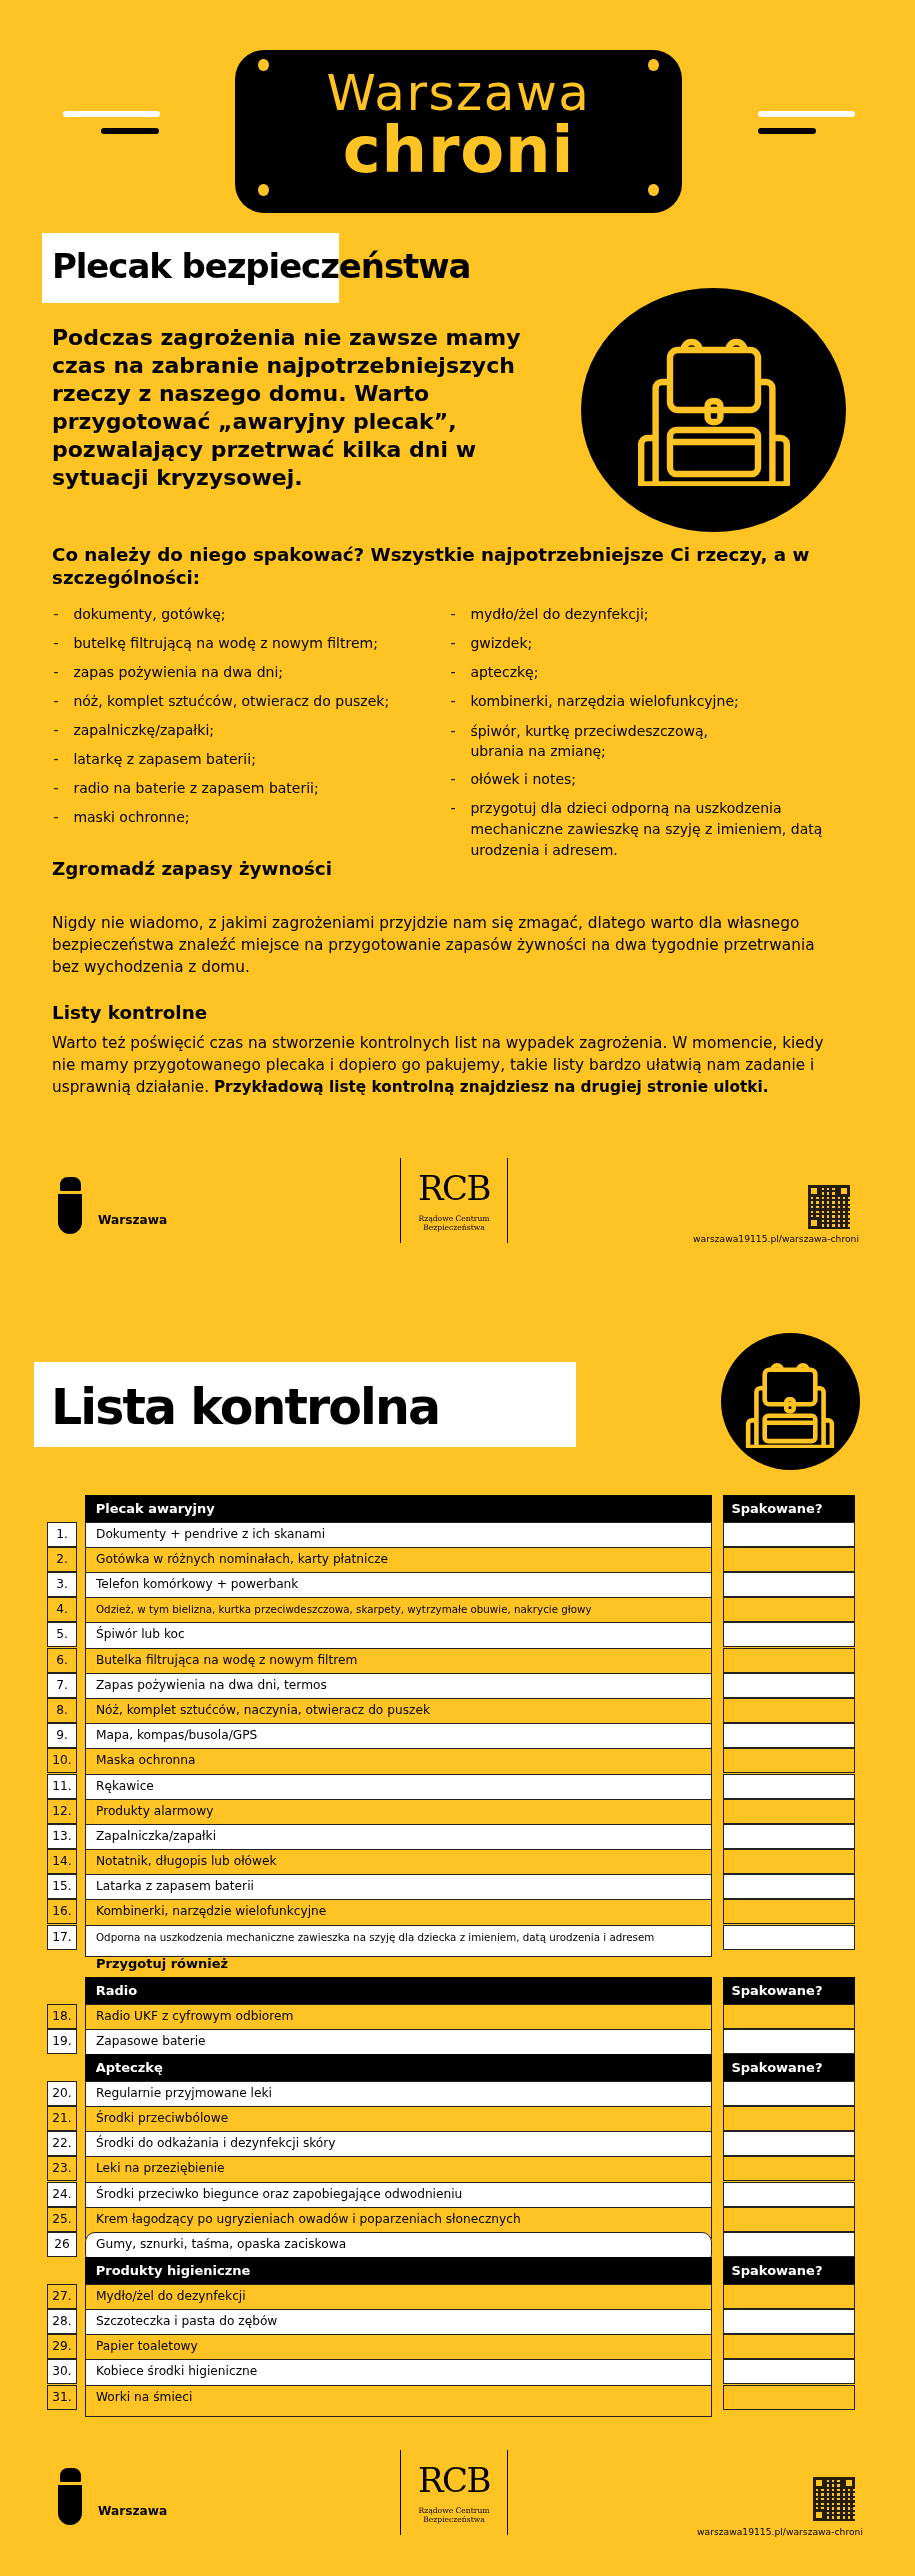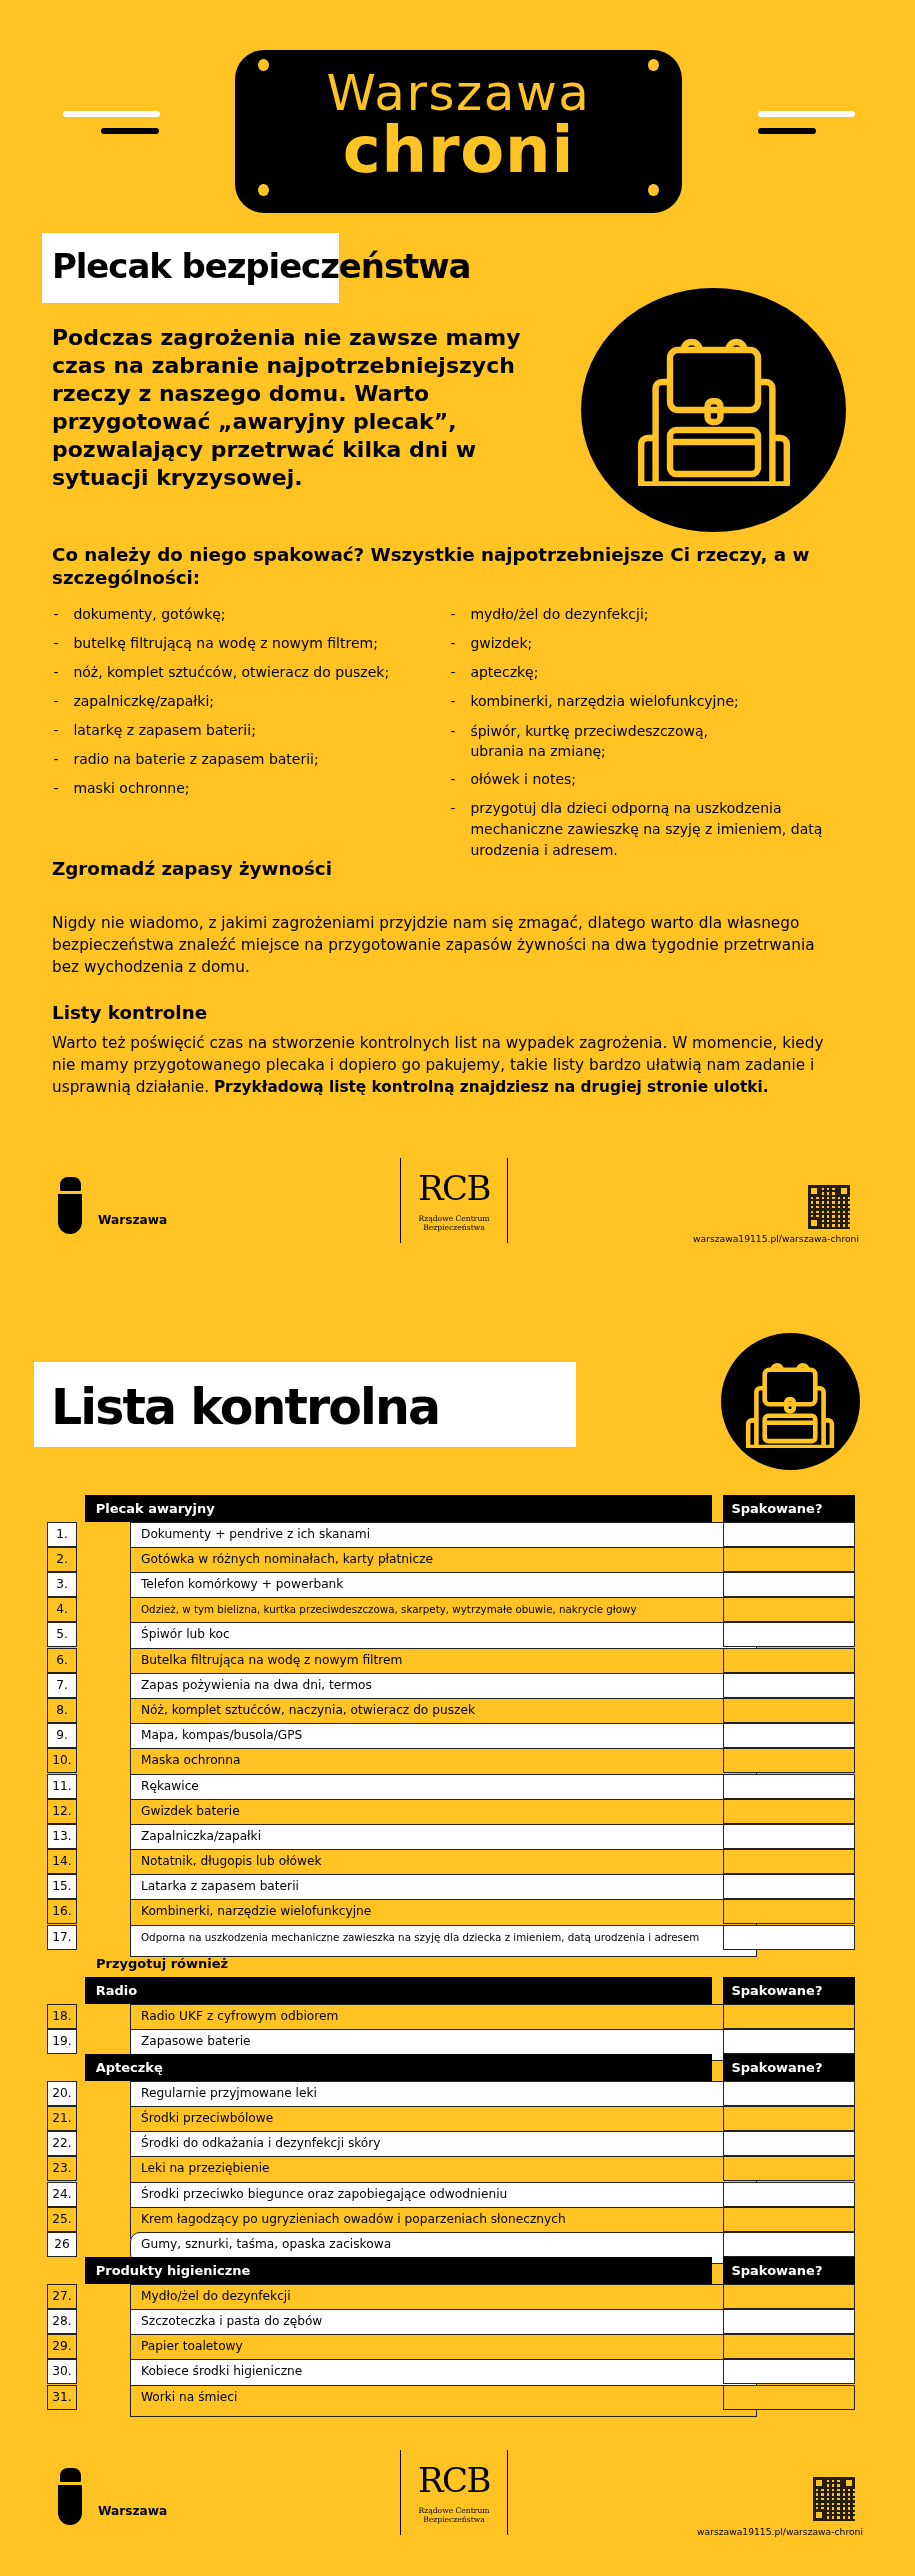--- a/index.html
+++ b/index.html
@@ -35,21 +35,21 @@
   .crest-crown { position: absolute; width: 21.4px; height: 13.7px; border-radius: 7.6px 7.6px 1.5px 1.5px; background: #000; }
   .crest-shield { position: absolute; width: 24.4px; height: 40px; background: #000; border-radius: 0 0 12.2px 12.2px; }
   .rcb-box { position: absolute; border-left: 1.5px solid #000; border-right: 1.5px solid #000; text-align: center; font-family: "DejaVu Serif", serif; }
   .qr { position: absolute; background:
       repeating-linear-gradient(90deg, #000 0 3.1px, transparent 3.1px 5.3px),
       repeating-linear-gradient(0deg, #000 0 2.3px, transparent 2.3px 4.6px);
       opacity: .85; }
   .qr .f { position: absolute; width: 12.2px; height: 12.2px; border: 3.1px solid #000; background: #FFC423; }
   .url { position: absolute; font-size: 9.2px; white-space: nowrap; }
   .num { position: absolute; left: 47px; width: 30px; height: 25px; border: 1.5px solid #222; text-align: center; line-height: 22px; }
-  .item { position: absolute; left: 85px; width: 627px; height: 32px; border: 1.5px solid #222; border-left-width: 1.5px; padding-left: 10px; line-height: 22px; white-space: nowrap; overflow: hidden; margin-left: 45px; }
+  .item { position: absolute; left: 85px; width: 627px; height: 32px; border: 1.5px solid #222; border-left-width: 1.5px; padding-left: 10px; line-height: 22px; white-space: nowrap; overflow: hidden; }
   .chk { position: absolute; left: 723px; width: 132px; height: 25px; border: 1.5px solid #222; }
   .white { background: #fff; }
   .yellow { background: #FFC423; }
   .hdr-item { position: absolute; left: 85px; width: 627px; height: 27px; background: #000; color: #fff; font-weight: bold; font-size: 13px; padding-left: 10.7px; line-height: 27px; }
   .hdr-chk { position: absolute; left: 723px; width: 132px; height: 27px; background: #000; color: #fff; font-weight: bold; font-size: 13px; padding-left: 8.4px; line-height: 27px; }
   .sub-label { position: absolute; left: 96px; font-weight: bold; font-size: 13px; }
 </style>
 </head>
 <body>
 
@@ -85,20 +85,21 @@
   </svg>
 </div>
 
 <div class="abs intro">Podczas zagrożenia nie zawsze mamy czas na zabranie najpotrzebniejszych rzeczy z naszego domu. Warto przygotować „awaryjny plecak”, pozwalający przetrwać kilka dni w sytuacji kryzysowej.</div>
 
 <div class="abs subq">Co należy do niego spakować? Wszystkie najpotrzebniejsze Ci rzeczy, a w szczególności:</div>
 
 <ul class="abs bullets" style="left:52px;top:600px;width:397px;">
   <li>dokumenty, gotówkę;</li>
   <li>butelkę filtrującą na wodę z nowym filtrem;</li>
+  <li>zapas pożywienia na dwa dni;</li>
   <li>nóż, komplet sztućców, otwieracz do puszek;</li>
   <li>zapalniczkę/zapałki;</li>
   <li>latarkę z zapasem baterii;</li>
   <li>radio na baterie z zapasem baterii;</li>
   <li>maski ochronne;</li>
 </ul>
 
 <ul class="abs bullets" style="left:449px;top:600px;width:397px;">
   <li>mydło/żel do dezynfekcji;</li>
   <li>gwizdek;</li>
@@ -182,21 +183,21 @@
     <div class="num white" style="top: 1723px;">9.</div>
     <div class="item white" style="top: 1723px;">Mapa, kompas/busola/GPS</div>
     <div class="chk white" style="top: 1723px;"></div>
     <div class="num yellow" style="top: 1748px;">10.</div>
     <div class="item yellow" style="top: 1748px;">Maska ochronna</div>
     <div class="chk yellow" style="top: 1748px;"></div>
     <div class="num white" style="top: 1774px;">11.</div>
     <div class="item white" style="top: 1774px;">Rękawice</div>
     <div class="chk white" style="top: 1774px;"></div>
     <div class="num yellow" style="top: 1799px;">12.</div>
-    <div class="item yellow" style="top: 1799px;">Gwizdek baterie</div>
+    <div class="item yellow" style="top: 1799px;">Produkty alarmowy</div>
     <div class="chk yellow" style="top: 1799px;"></div>
     <div class="num white" style="top: 1824px;">13.</div>
     <div class="item white" style="top: 1824px;">Zapalniczka/zapałki</div>
     <div class="chk white" style="top: 1824px;"></div>
     <div class="num yellow" style="top: 1849px;">14.</div>
     <div class="item yellow" style="top: 1849px;">Notatnik, długopis lub ołówek</div>
     <div class="chk yellow" style="top: 1849px;"></div>
     <div class="num white" style="top: 1874px;">15.</div>
     <div class="item white" style="top: 1874px;">Latarka z zapasem baterii</div>
     <div class="chk white" style="top: 1874px;"></div>

